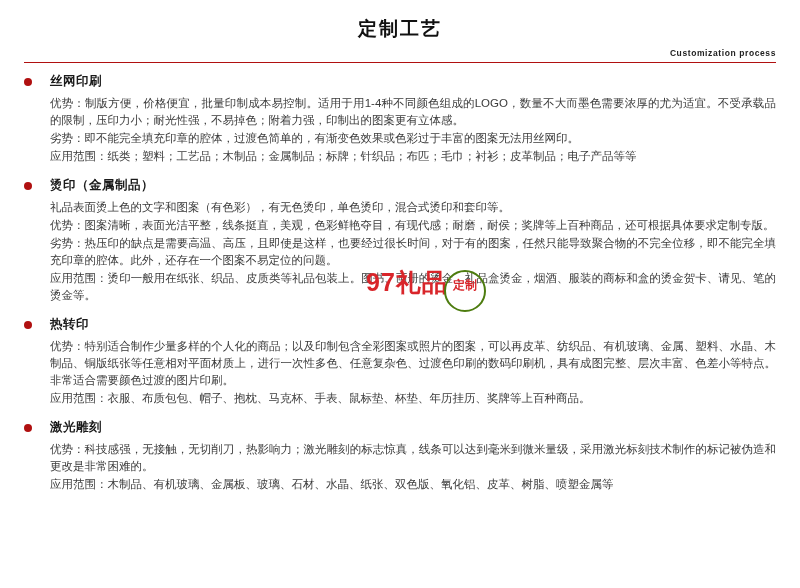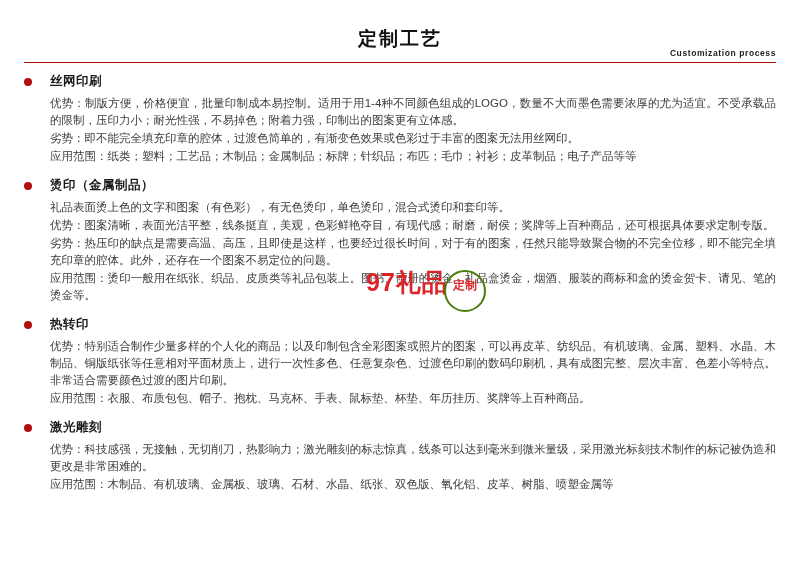--- a/index.html
+++ b/index.html
@@ -25,21 +25,21 @@
   .header {
     position: relative;
     height: 62px;
   }
   .header-title {
     text-align: center;
     font-size: 19px;
     font-weight: bold;
     color: #111111;
     letter-spacing: 2px;
-    padding-top: 26px;
+    padding-top: 16px;
   }
   .header-sub {
     position: absolute;
     right: 0;
     bottom: 4px;
     font-size: 8.5px;
     font-weight: bold;
     color: #222222;
     letter-spacing: 0.6px;
   }

